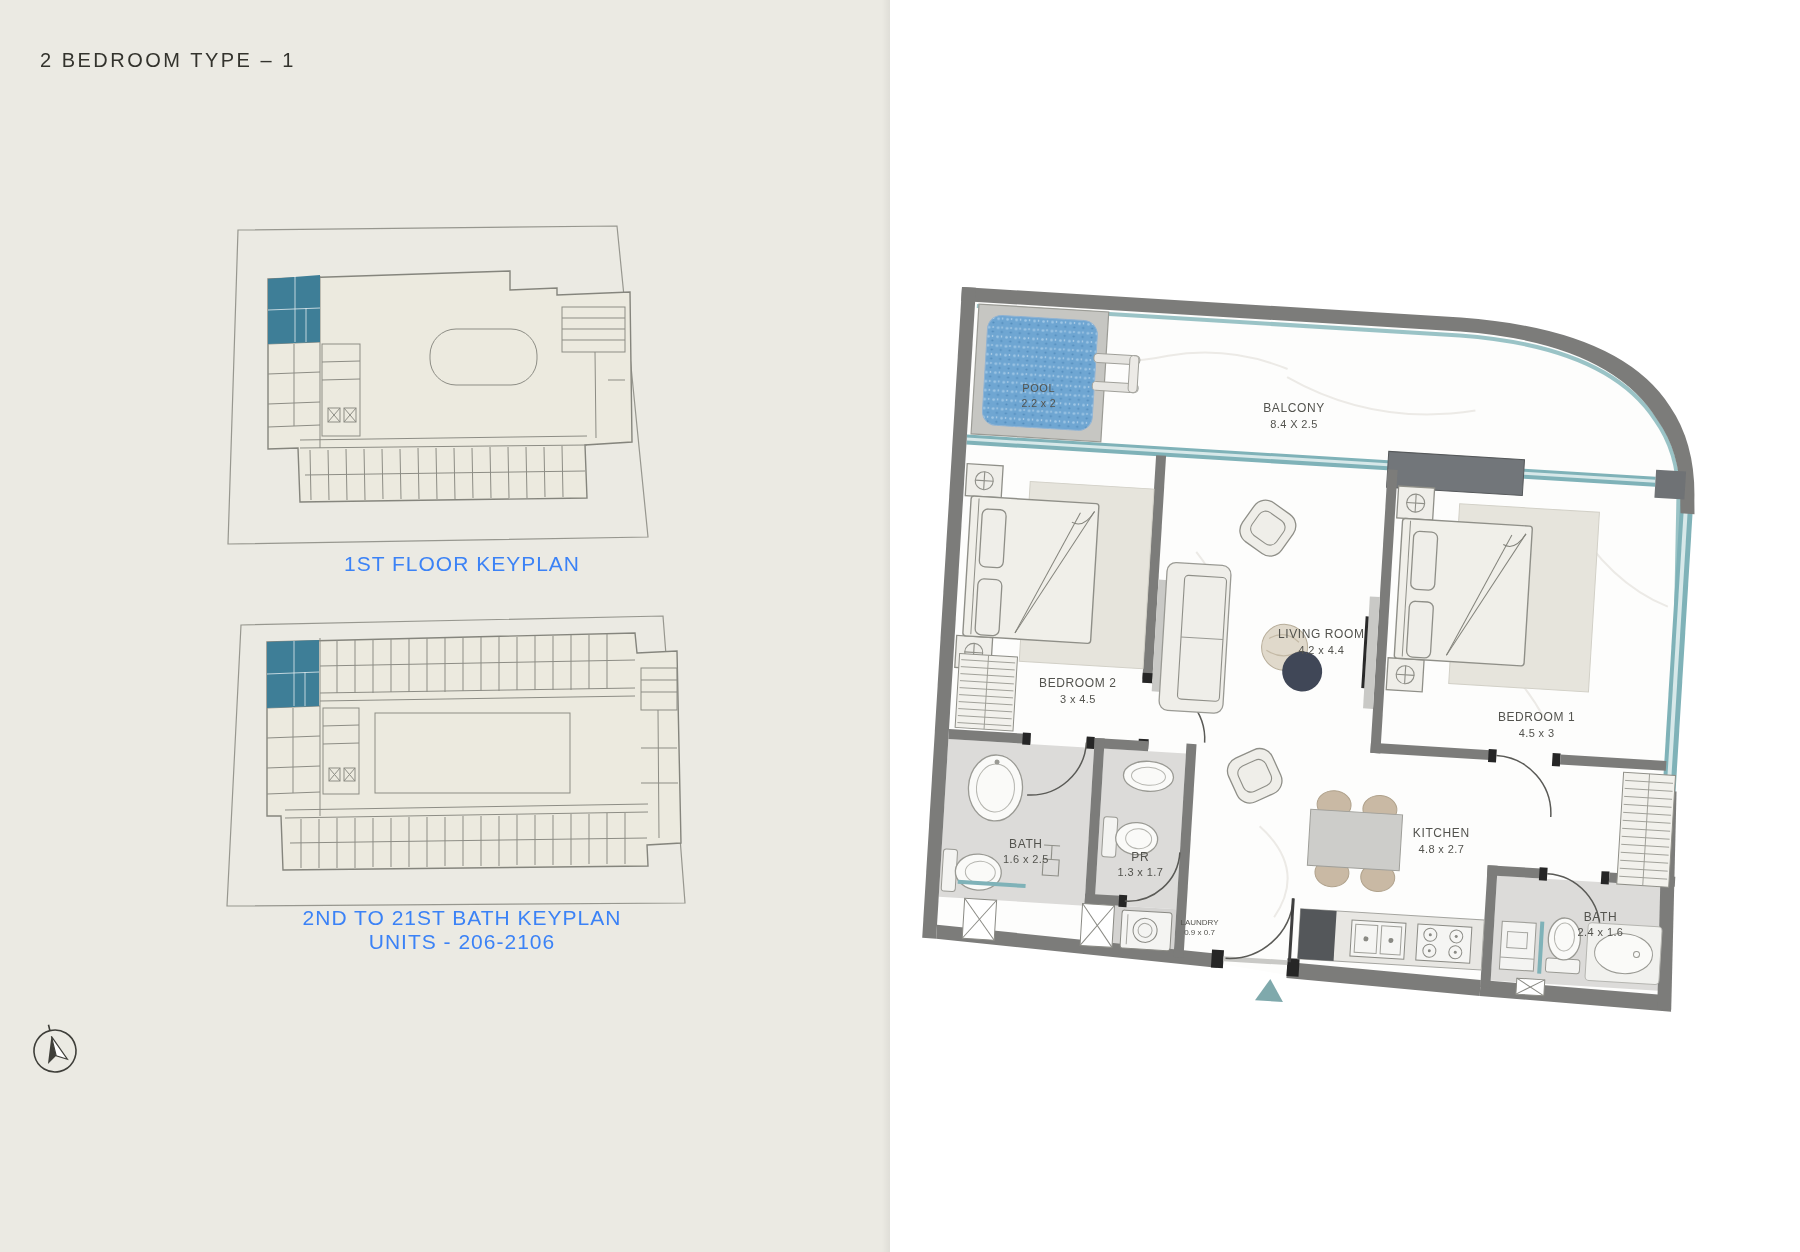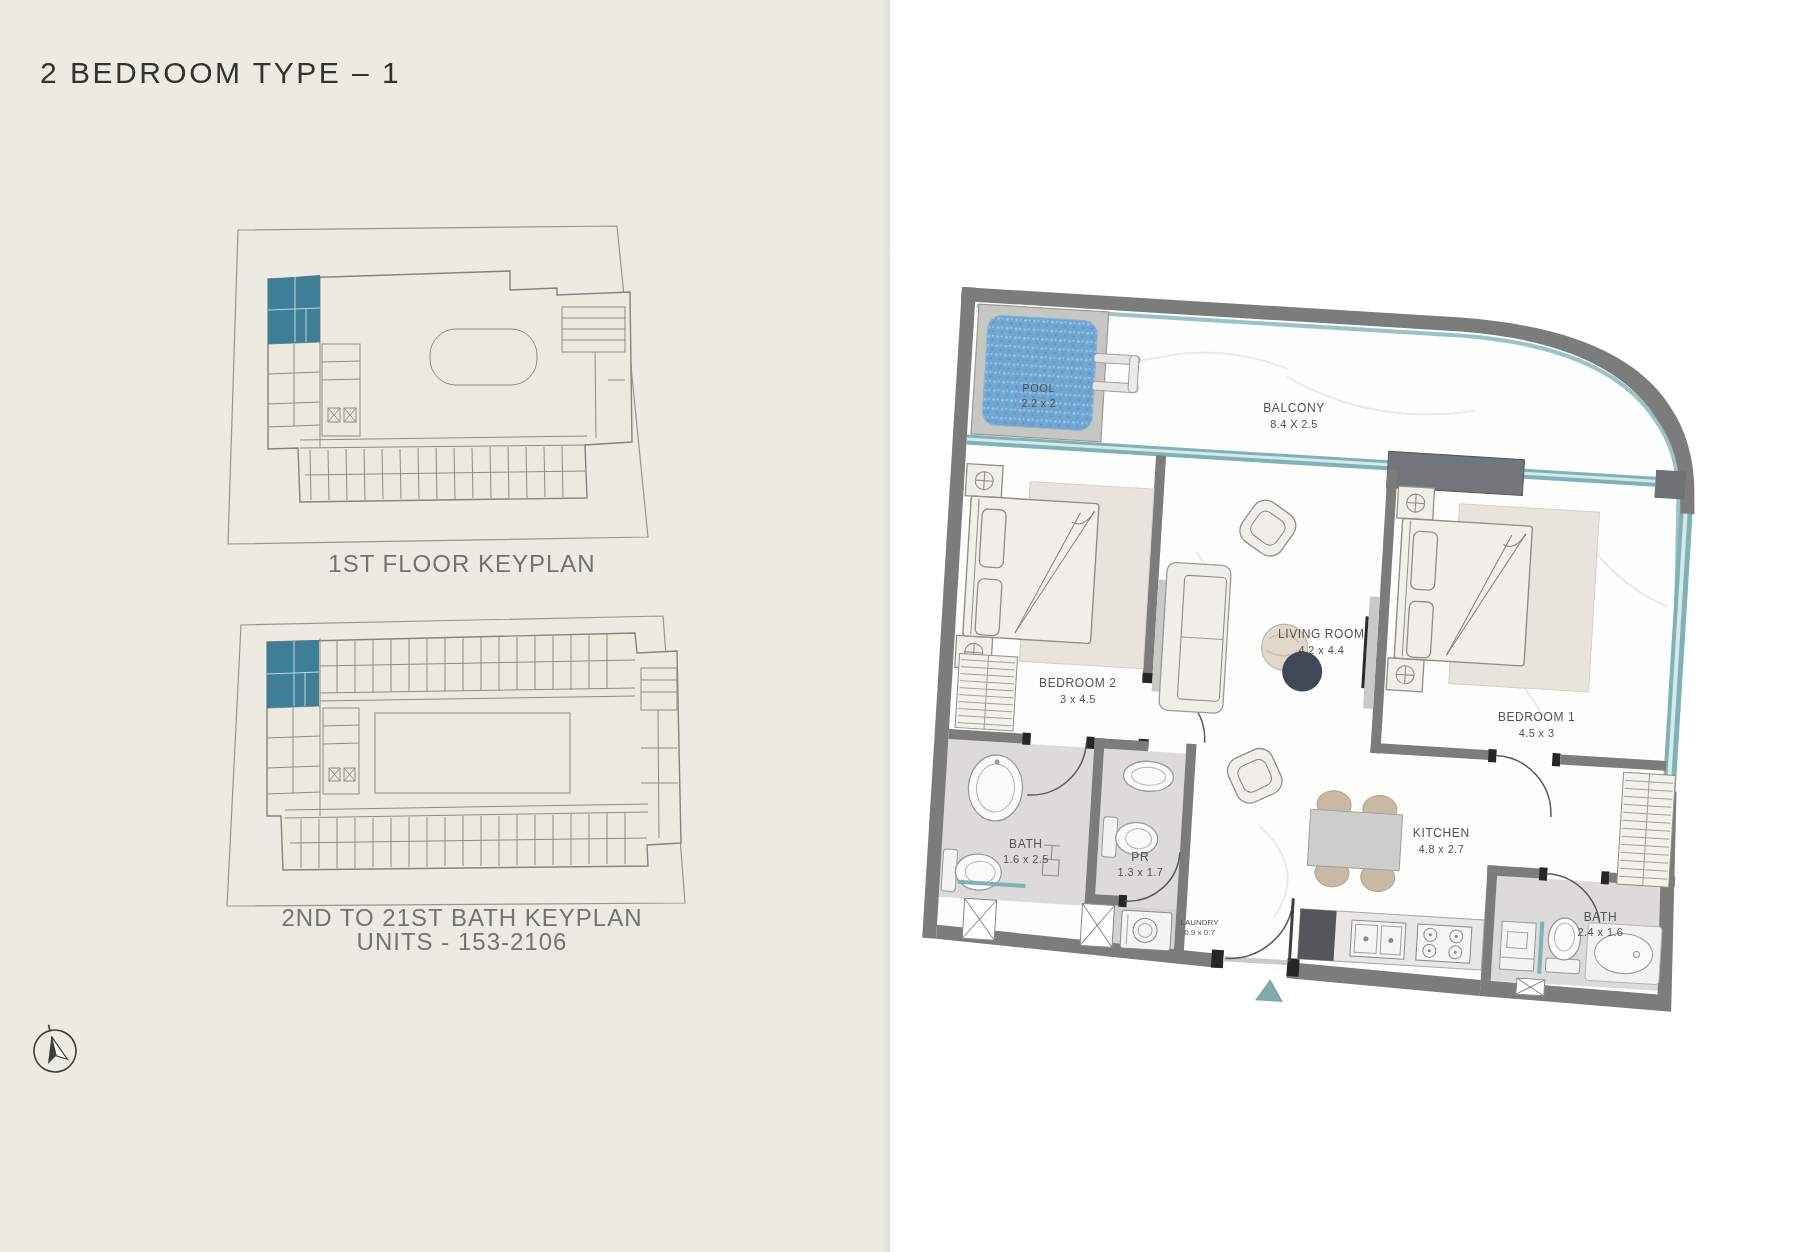--- a/index.html
+++ b/index.html
@@ -11,26 +11,26 @@
   .left-panel{
     position:absolute;left:0;top:0;width:890px;height:1252px;
     background:#ebeae3;
   }
   .left-panel::after{
     content:"";position:absolute;right:0;top:0;width:8px;height:100%;
     background:linear-gradient(to right, rgba(0,0,0,0), rgba(0,0,0,0.05));
   }
   .page-title{
     position:absolute;left:40px;top:36px;
-    font-size:30px;font-weight:400;letter-spacing:2.5px;
+    font-size:20px;font-weight:400;letter-spacing:2.5px;
     color:#33332d;white-space:nowrap;
   }
   .keyplan-caption{
     position:absolute;left:212px;width:500px;text-align:center;
-    color:#737373;font-size:24px;letter-spacing:1px;line-height:24px;
+    color:#3b82f6;font-size:21px;letter-spacing:1px;line-height:24px;
   }
   .caption-1{top:552px;}
   .caption-2{top:906px;}
   svg{position:absolute;}
   .kp-line{stroke:#97978f;stroke-width:1.2;fill:none;}
   .kp-bld{stroke:#85857d;stroke-width:1.4;fill:#eceadf;}
   .kp-d{stroke:#8d8d85;stroke-width:1;fill:none;}
   .wall{fill:#7c7c7a;}
   .jamb{fill:#262626;}
   .furn{fill:#efeee9;stroke:#8f8f88;stroke-width:1.3;}
@@ -206,21 +206,21 @@
     <g stroke="#ffffff" stroke-width="0.8" opacity="0.85">
       <line x1="62" y1="76" x2="114" y2="74"></line>
         <line x1="89" y1="43" x2="89" y2="108"></line>
       <line x1="100" y1="74" x2="100" y2="108"></line>
     </g>
   </g>
 </svg>
 
 <div class="keyplan-caption caption-2">
   <div>2ND TO 21ST BATH KEYPLAN</div>
-  <div>UNITS - 153-2106</div>
+  <div>UNITS - 206-2106</div>
 </div>
 
 <svg style="left:20px;top:1014px" width="70" height="70" viewBox="0 0 70 70">
   <g transform="rotate(-14 35 37)">
     <circle cx="35" cy="37" r="21" fill="none" stroke="#3f3f3a" stroke-width="1.6"></circle>
     <line x1="35" y1="10" x2="35" y2="16" stroke="#3f3f3a" stroke-width="1.6"></line>
     <path d="M 35 22 L 25 48 L 35 42 Z" fill="#3f3f3a"></path>
     <path d="M 35 22 L 45 48 L 35 42 Z" fill="#ffffff" stroke="#3f3f3a" stroke-width="1.2"></path>
   </g>
 </svg>

